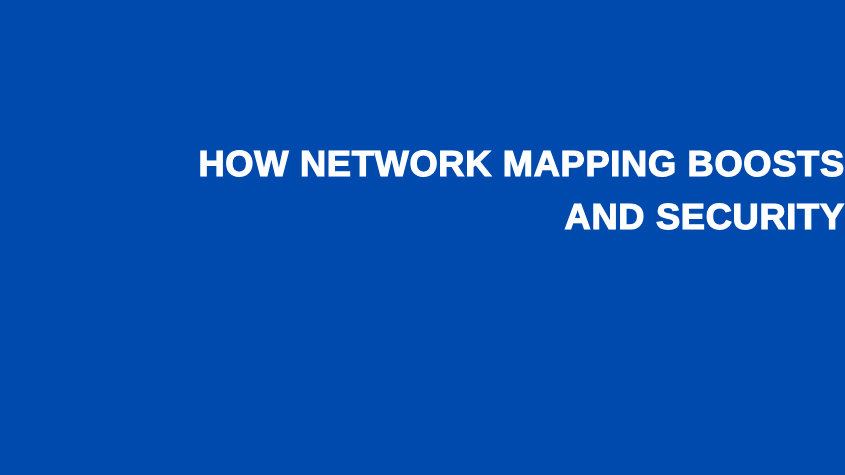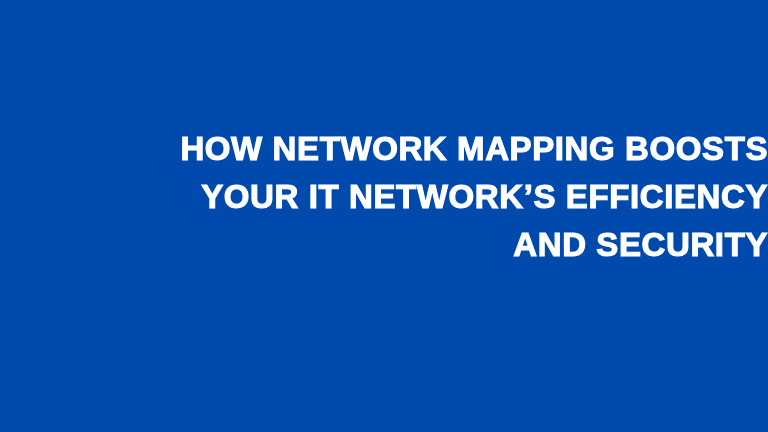--- a/index.html
+++ b/index.html
@@ -37,16 +37,15 @@
       display: block;
       white-space: nowrap;
     }
   </style>
 </head>
 <body>
 
 <div class="canvas">
   <h1 class="headline">
     <span class="line">HOW NETWORK MAPPING BOOSTS</span>
-    <span class="line">YOUR IT NETWORK’S EFFICIENCY</span>
     <span class="line">AND SECURITY</span>
   </h1>
 </div>
 
 </body></html>

